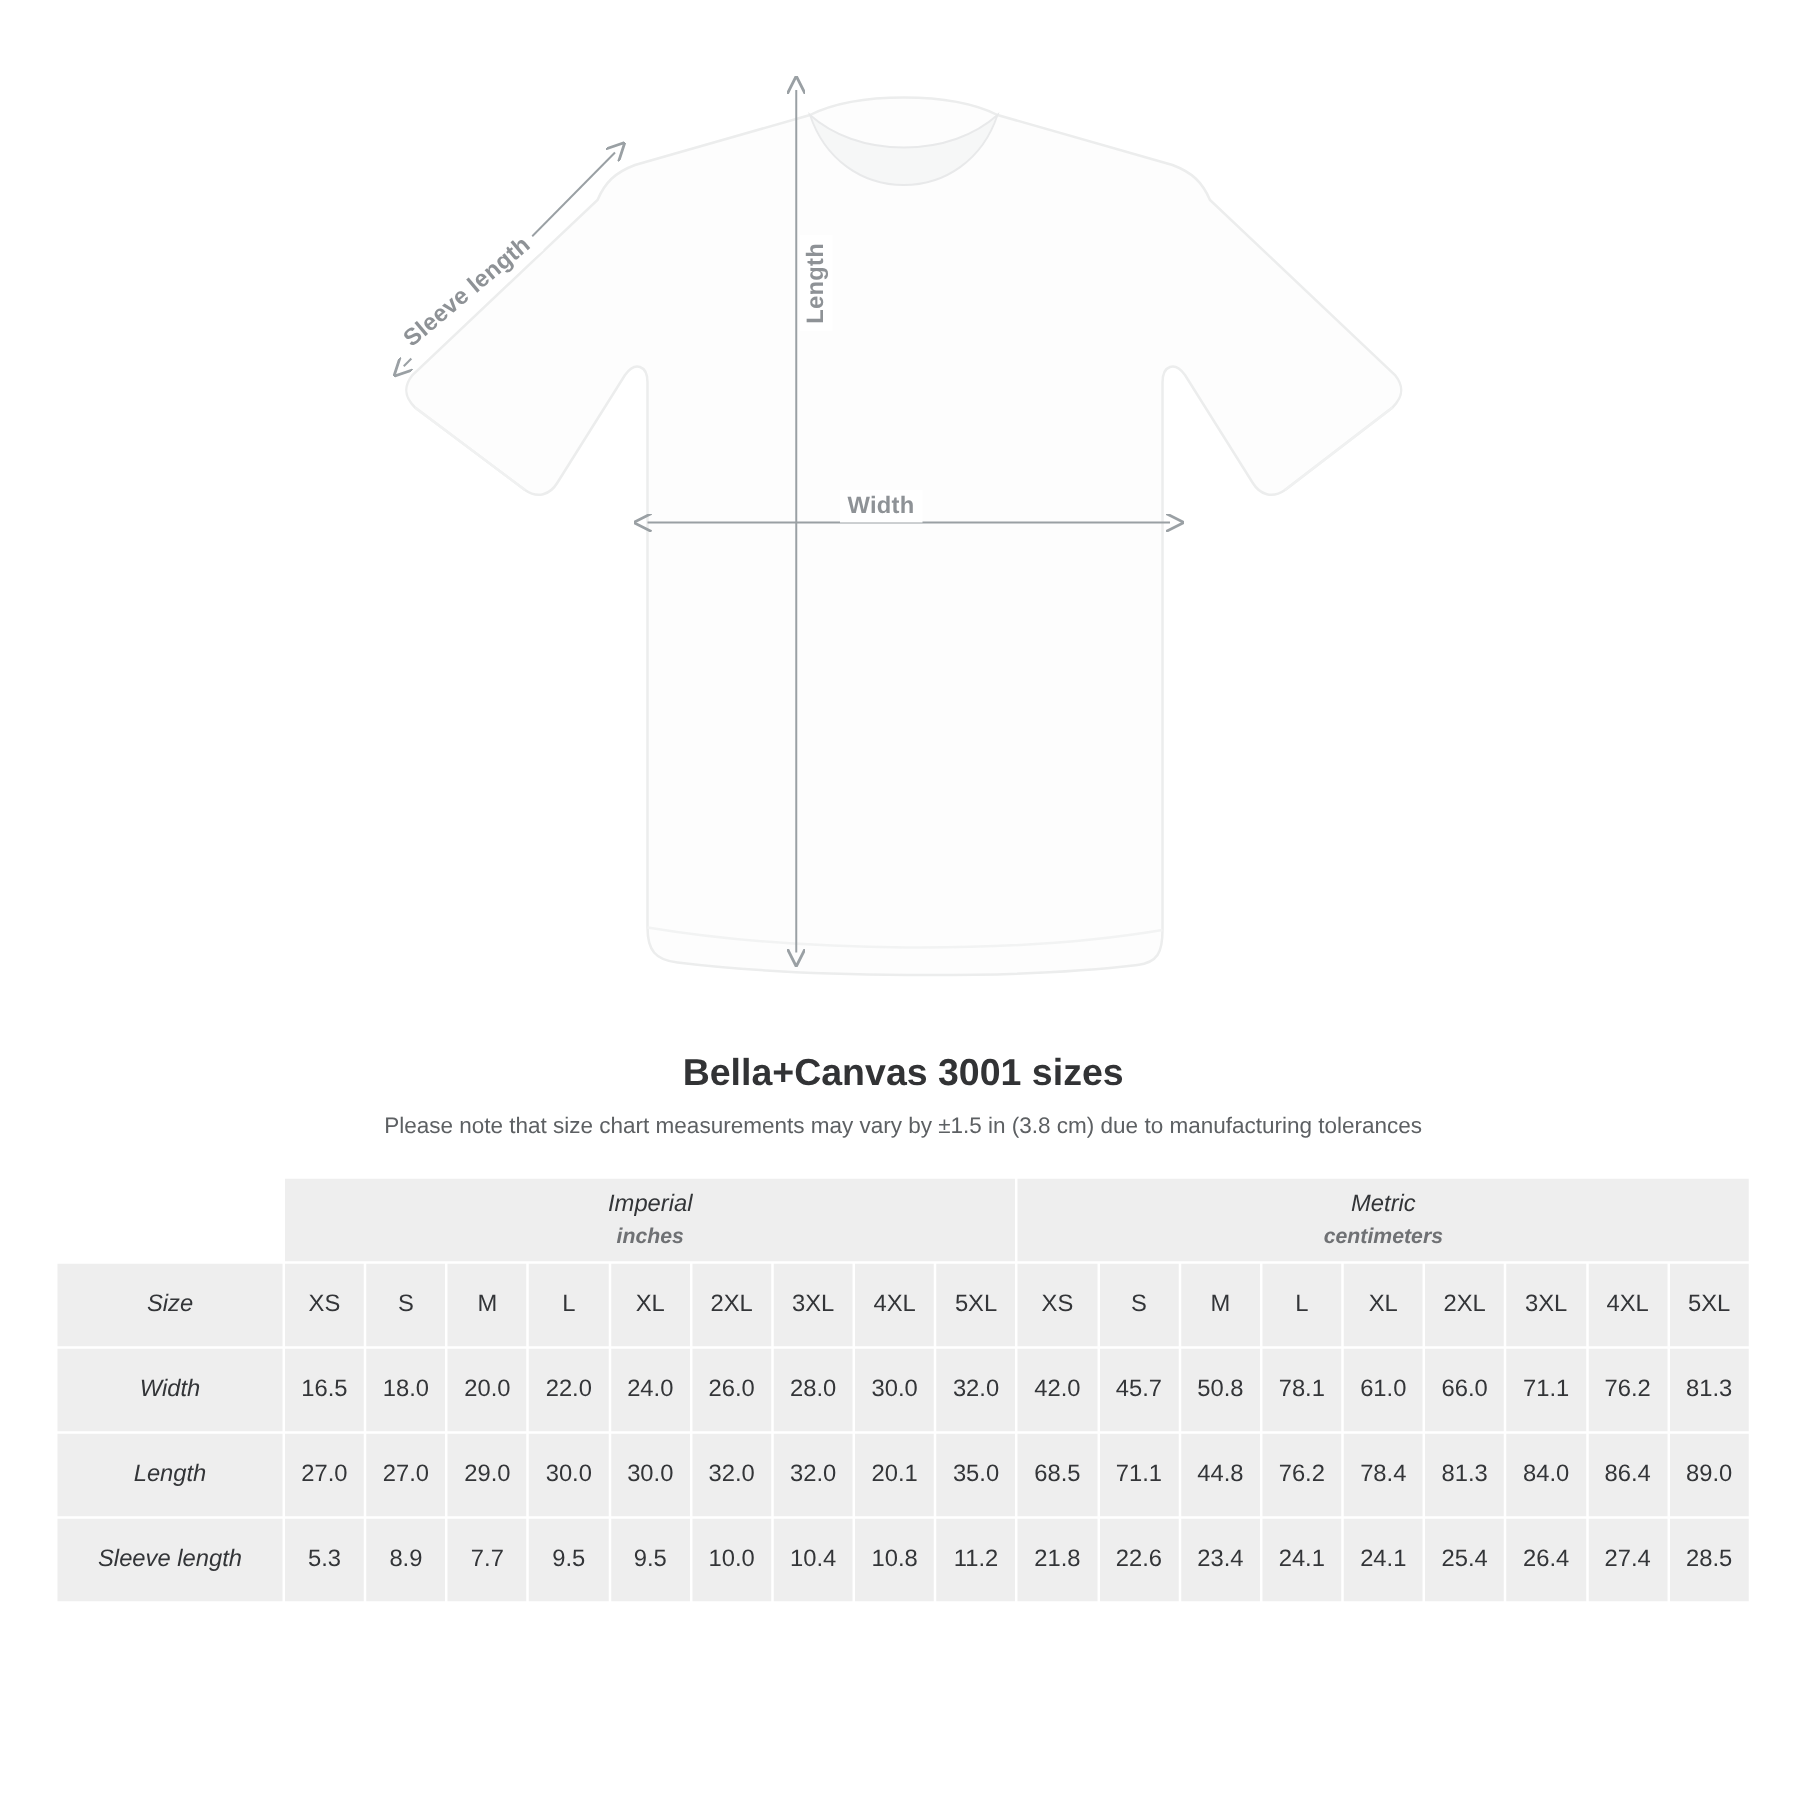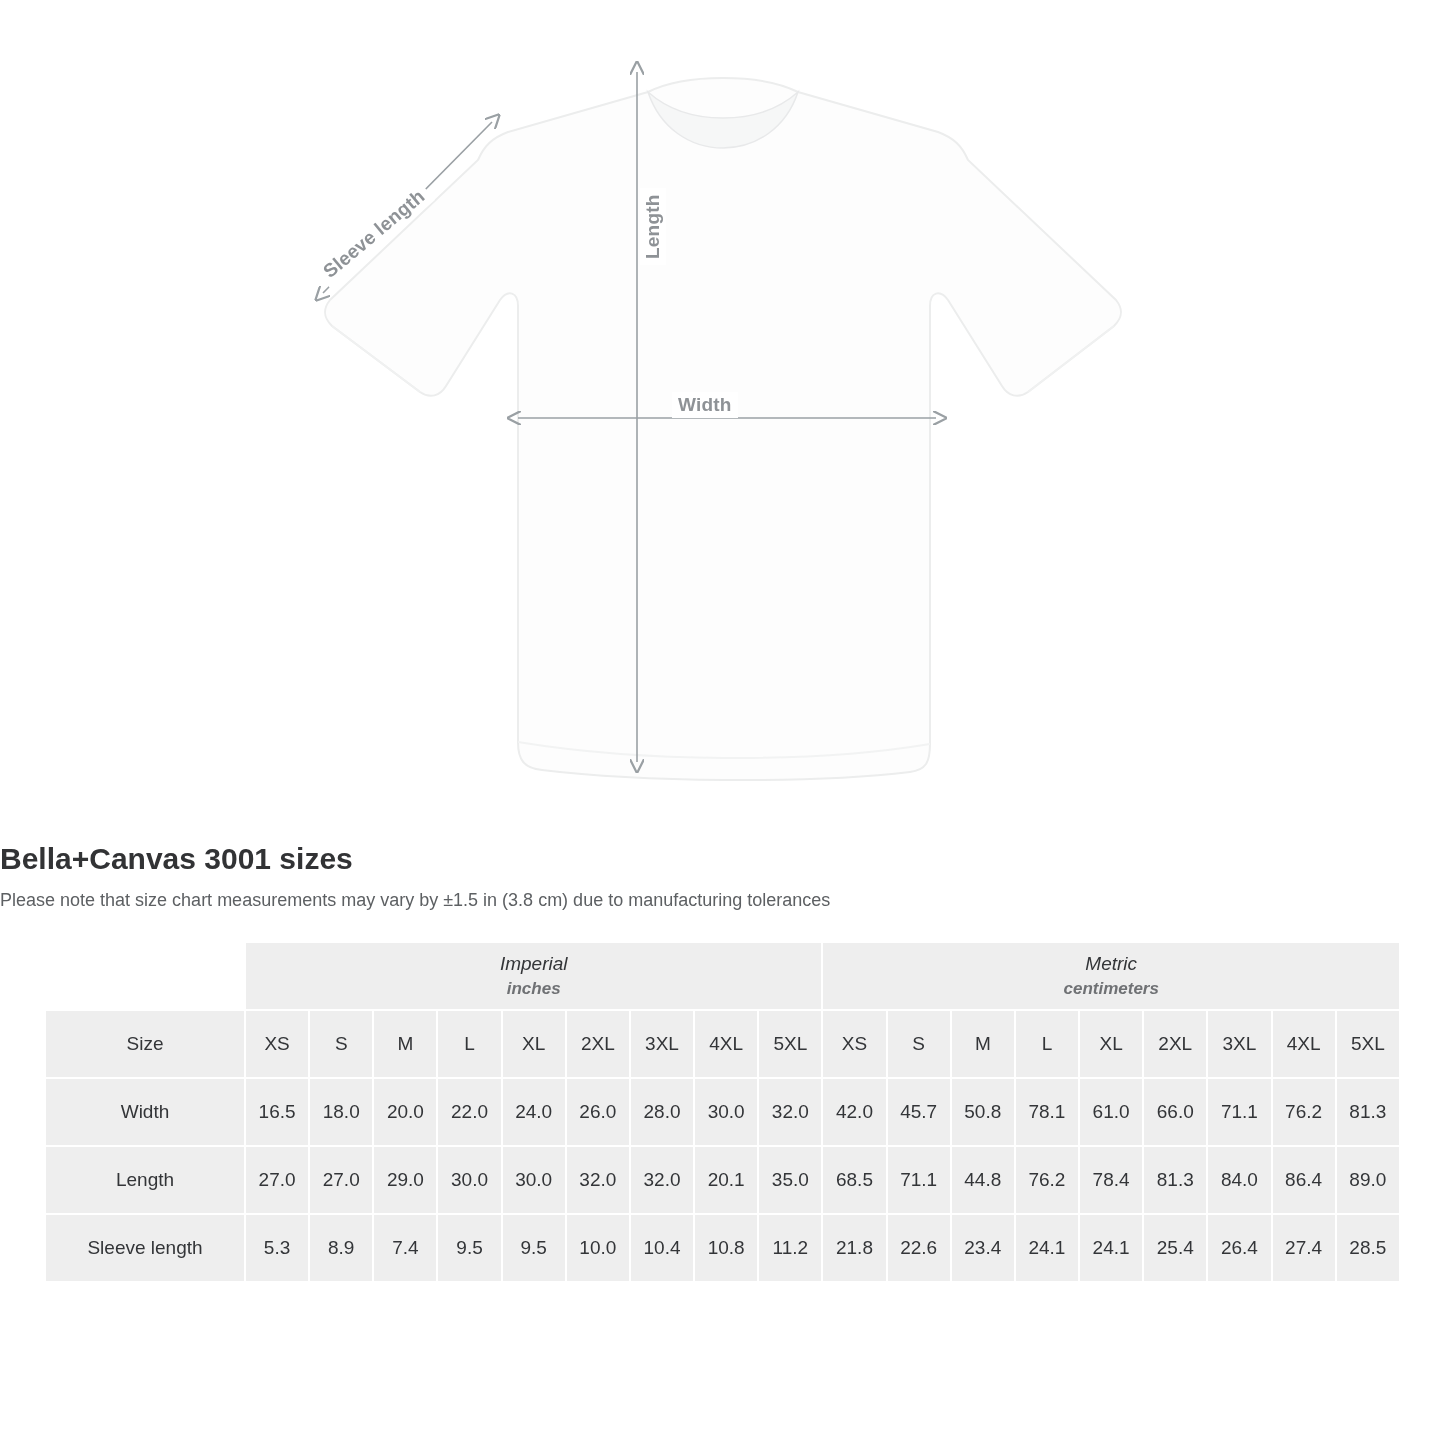--- a/index.html
+++ b/index.html
@@ -42,21 +42,21 @@
   .label-width { left: 672px; top: 392px; }
   .label-sleeve {
     left: 330px; top: 262px;
     transform: rotate(-40deg);
     transform-origin: left bottom;
     white-space: nowrap;
   }
 
   
   .chart-head {
-    text-align: left;
+    text-align: center;
     margin-top: 12px;
   }
   .chart-title {
     font-size: 30px;
     font-weight: bold;
     color: #323335;
     margin: 0 0 14px 0;
   }
   .chart-note {
     font-size: 18px;
@@ -103,21 +103,21 @@
   .row-head {
     font-weight: bold;
     font-size: 20px;
     color: #2f3133;
   }
   .col-head {
     font-weight: bold;
     font-size: 20px;
     color: #2f3133;
   }
-  .first-col { width: 198px; }
+  .first-col { width: 180px; font-style: italic; }
   .spacer-cell { background: #ffffff !important; }
 </style>
 </head>
 <body>
 
 <div class="page">
 
   <div class="illustration">
     <svg class="shirt-svg" width="1445" height="830" viewBox="0 0 1445 830">
       <defs>
@@ -249,21 +249,21 @@
             <td>78.4</td>
             <td>81.3</td>
             <td>84.0</td>
             <td>86.4</td>
             <td>89.0</td>
           </tr>
           <tr>
             <td class="first-col row-head">Sleeve length</td>
             <td>5.3</td>
             <td>8.9</td>
-            <td>7.4</td>
+            <td>7.7</td>
             <td>9.5</td>
             <td>9.5</td>
             <td>10.0</td>
             <td>10.4</td>
             <td>10.8</td>
             <td>11.2</td>
             <td>21.8</td>
             <td>22.6</td>
             <td>23.4</td>
             <td>24.1</td>

